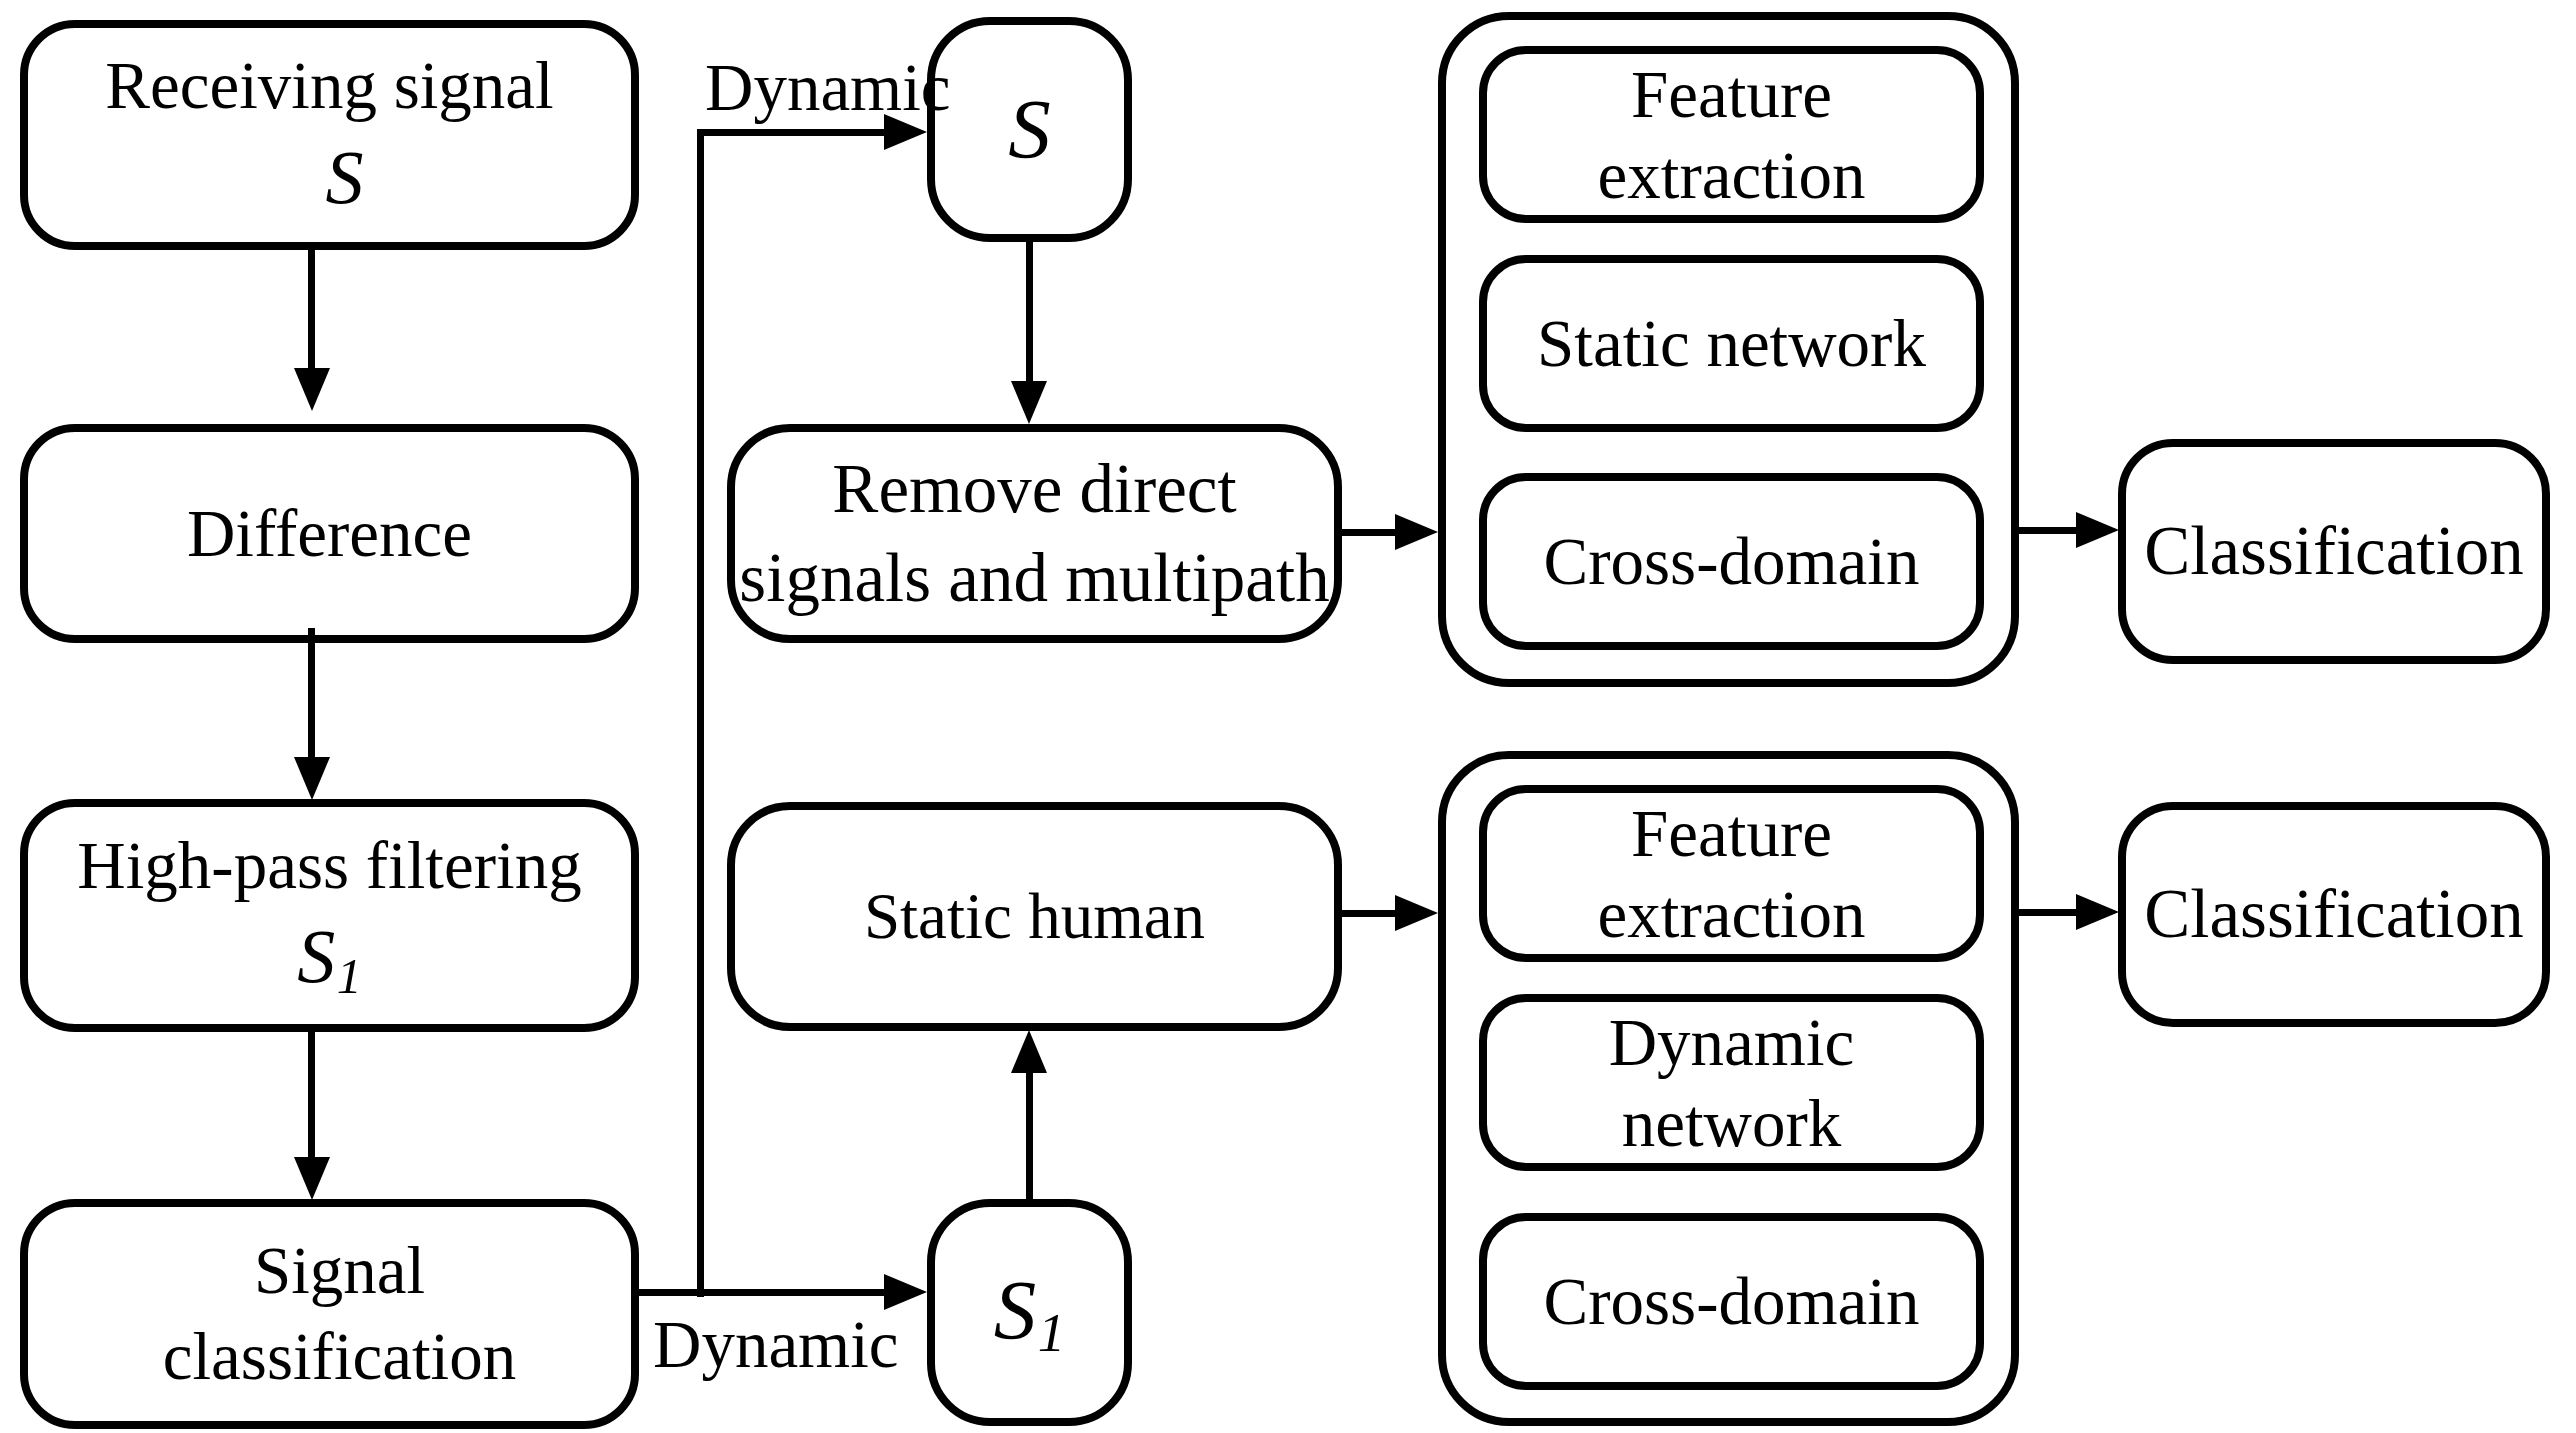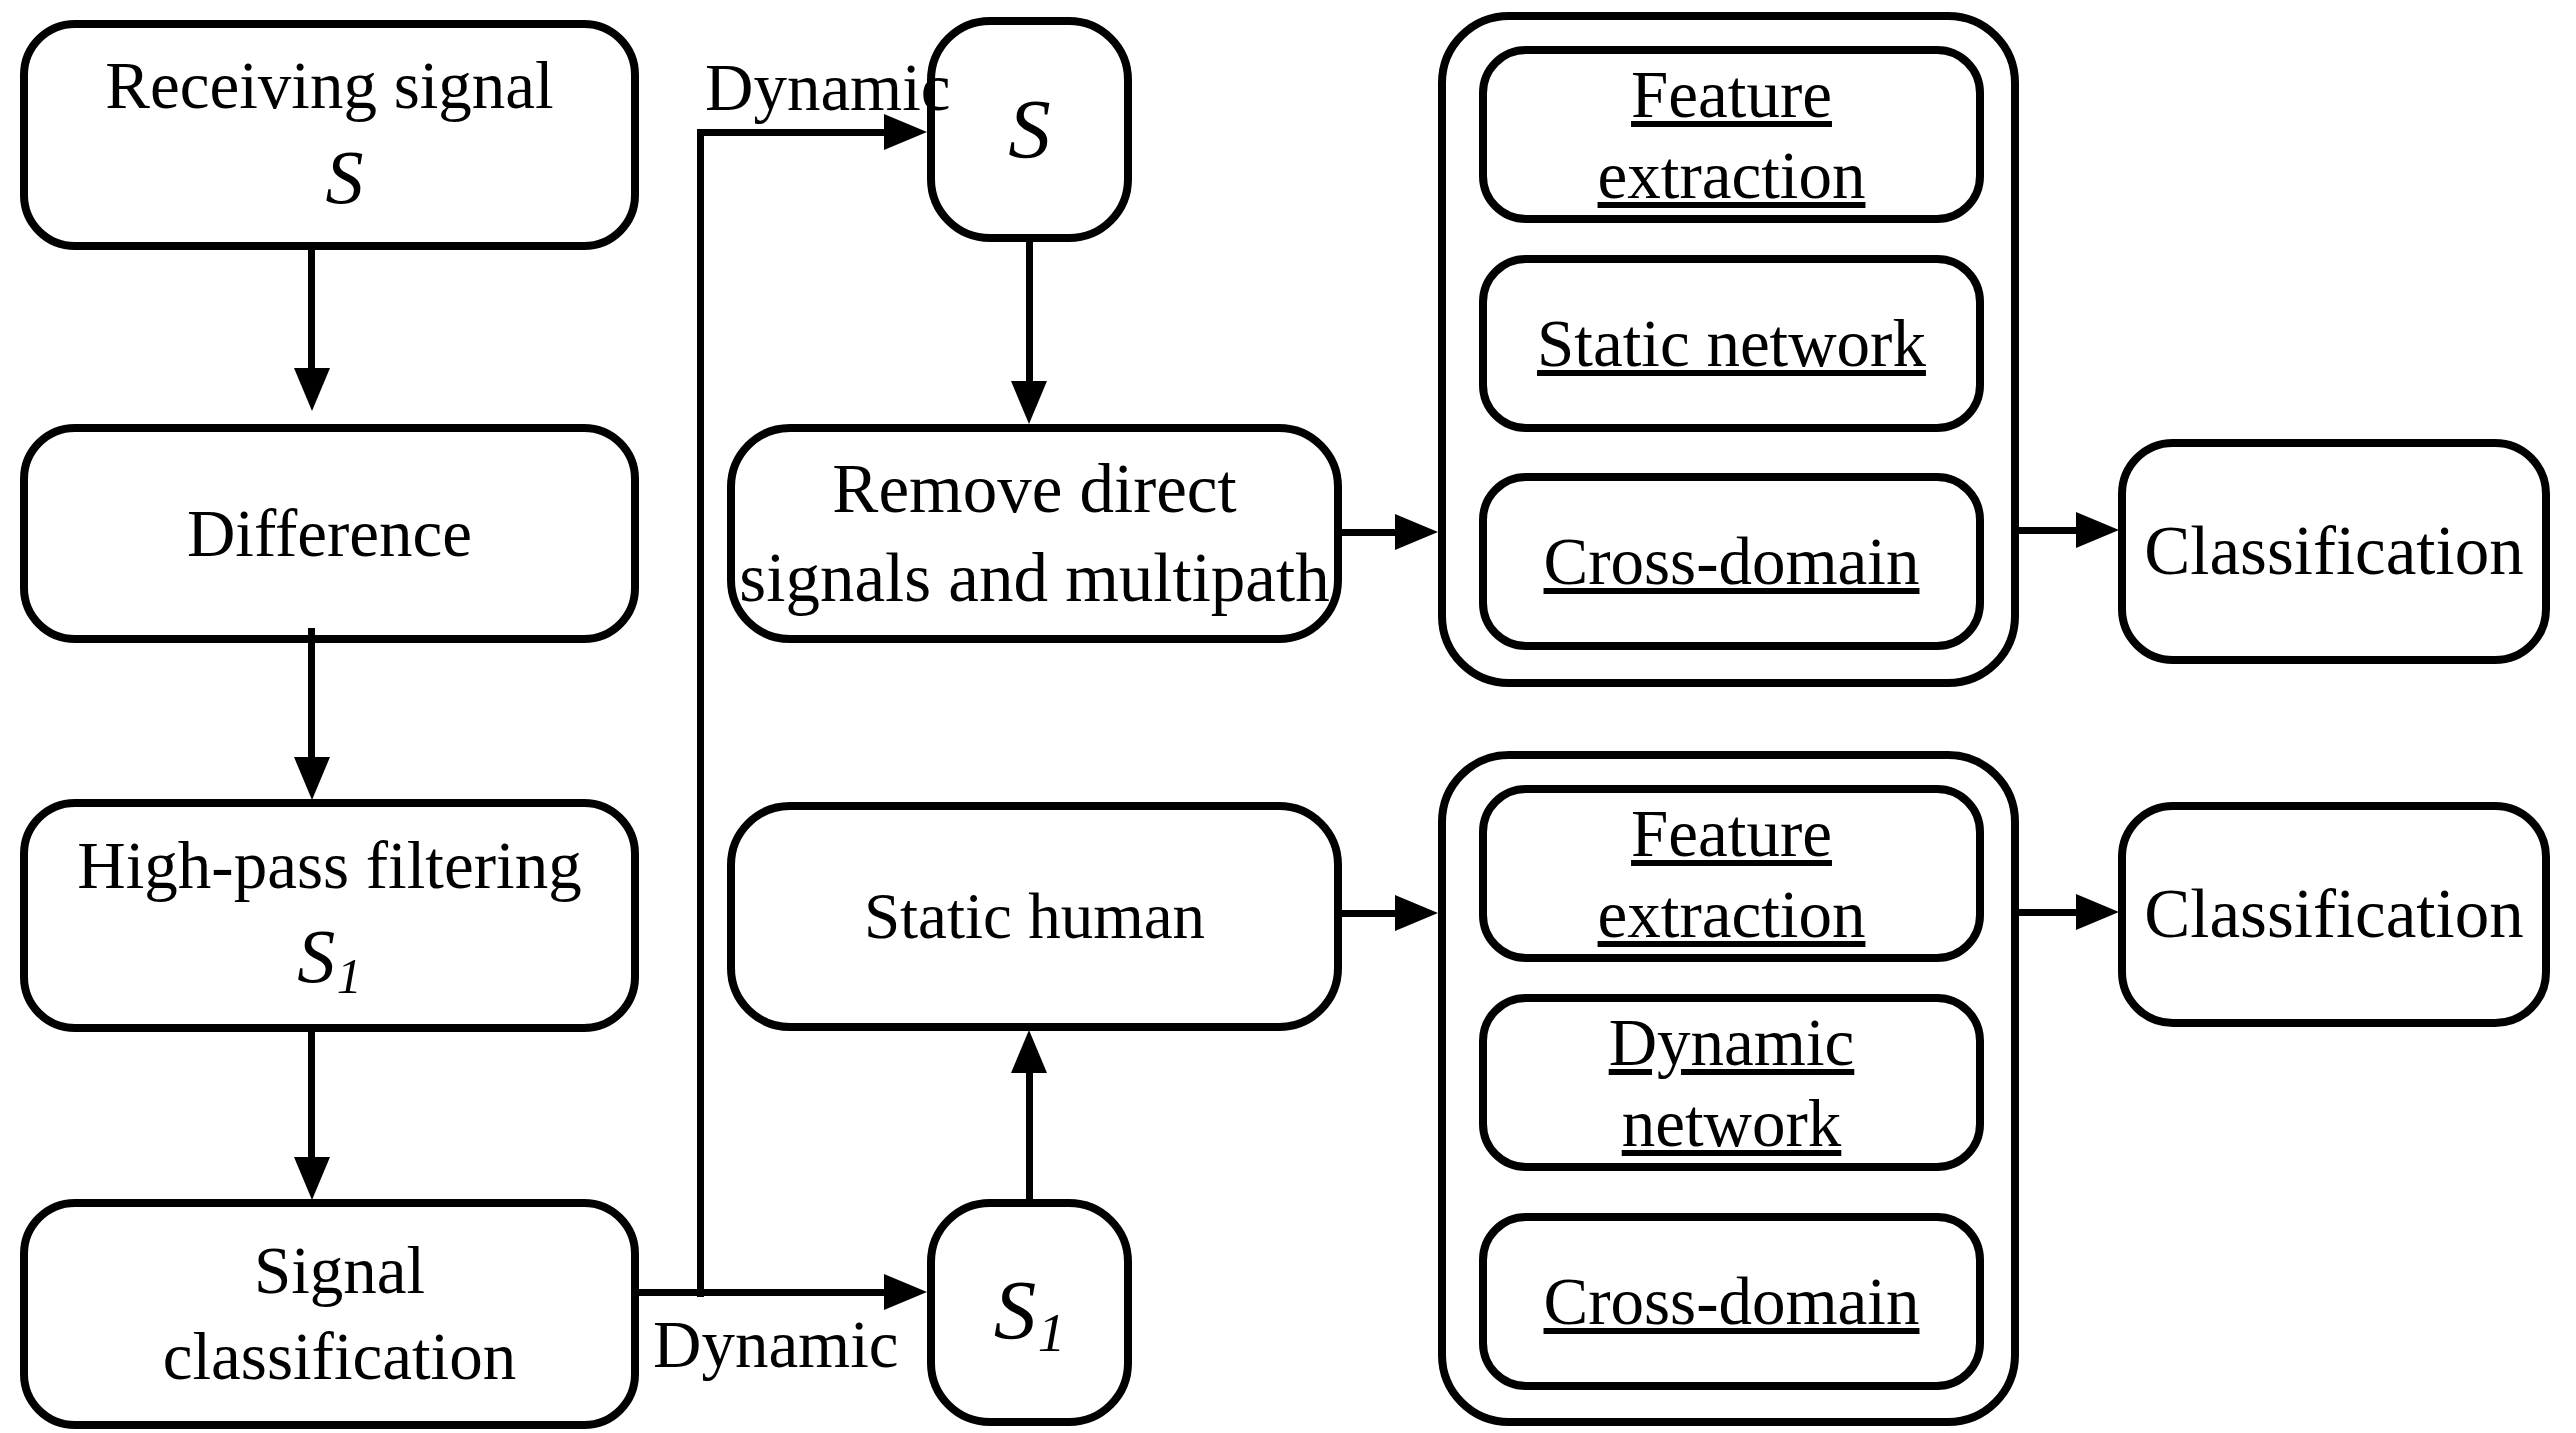--- a/index.html
+++ b/index.html
@@ -32,21 +32,21 @@
   }
   .container-box {
     position: absolute;
     box-sizing: border-box;
     border: 8px solid #000000;
     background: #ffffff;
     border-radius: 71px;
   }
   .r70 { border-radius: 55px; }
   .r80 { border-radius: 63px; }
-  .r60 { border-radius: 47px; text-decoration: underline; }
+  .r60 { border-radius: 47px; }
   .mvar {
     font-style: italic;
     font-size: 85px;
   }
   .mvar-inline {
     font-style: italic;
     font-size: 76px;
     margin-left: 30px;
   }
   .msub {

